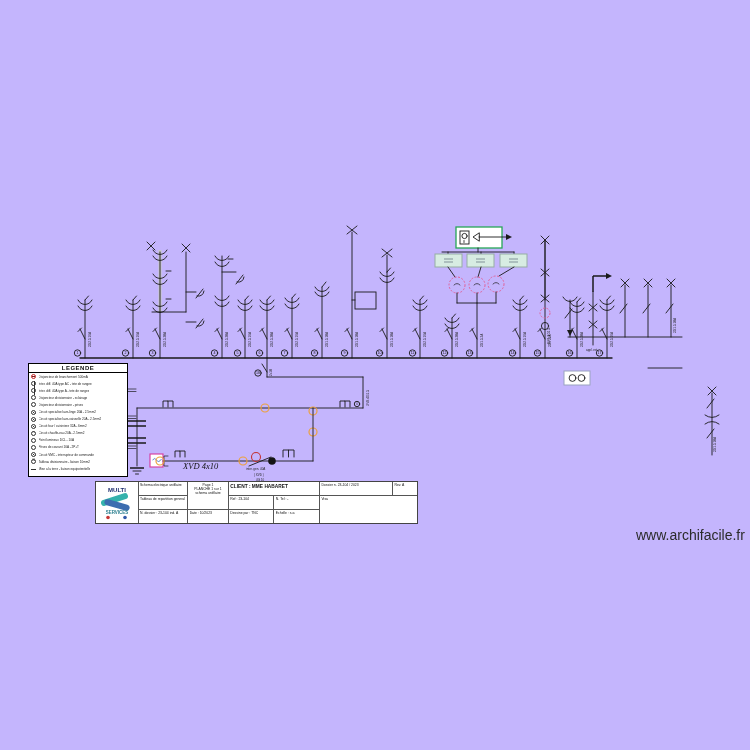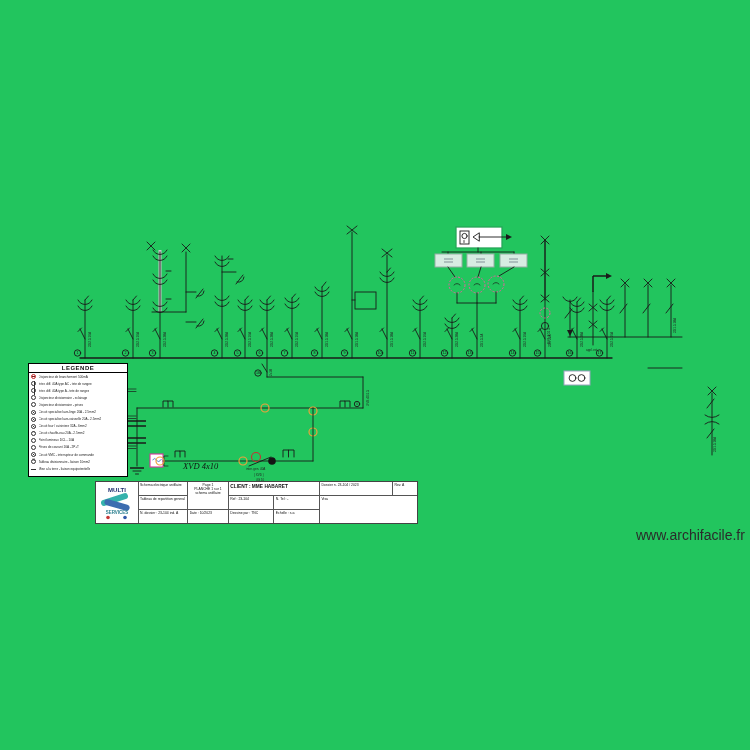--- a/index.html
+++ b/index.html
@@ -1,16 +1,16 @@
 <!DOCTYPE html>
 <html><head>
 <meta charset="utf-8">
 <style>
   html,body{margin:0;padding:0;background:#fff;}
-  .page{position:relative;width:750px;height:750px;background:#22c55e;overflow:hidden;
+  .page{position:relative;width:750px;height:750px;background:#c4b5fd;overflow:hidden;
         font-family:"Liberation Sans",sans-serif;color:#111;}
   svg text{font-family:"Liberation Sans",sans-serif;}
   .w{stroke:#1a1a1a;stroke-width:.9;fill:none;stroke-linecap:round;}
   .wb{stroke:#1a1a1a;stroke-width:1.5;fill:none;}
   .wall{stroke:#c8c8c8;stroke-width:3;fill:none;}
   .oc{stroke:#eda13c;stroke-width:1.2;fill:none;}
   .pkc{stroke:#e0649c;stroke-width:1;fill:none;stroke-dasharray:2 1.5;}
   .tnum{font-size:3.6px;fill:#111;}
   .tlab{font-size:3.2px;fill:#222;}
   .tcap{font-size:3px;fill:#222;}

